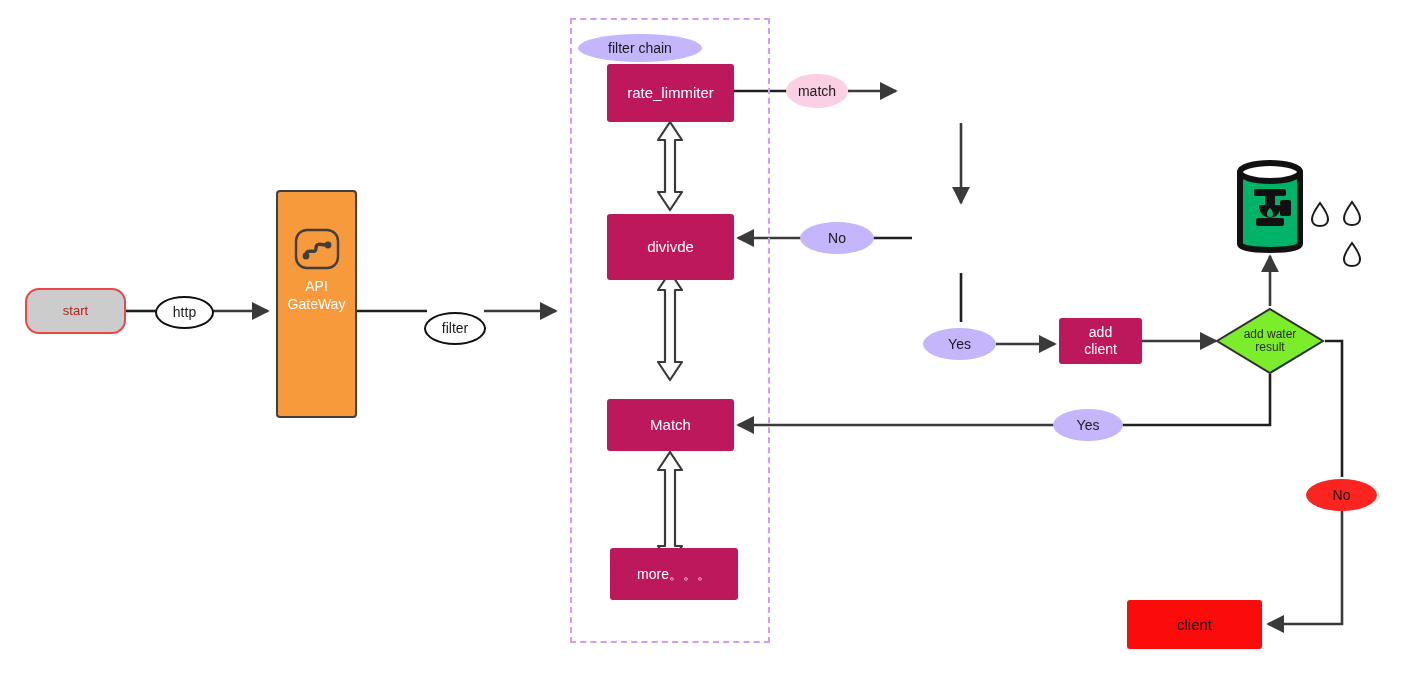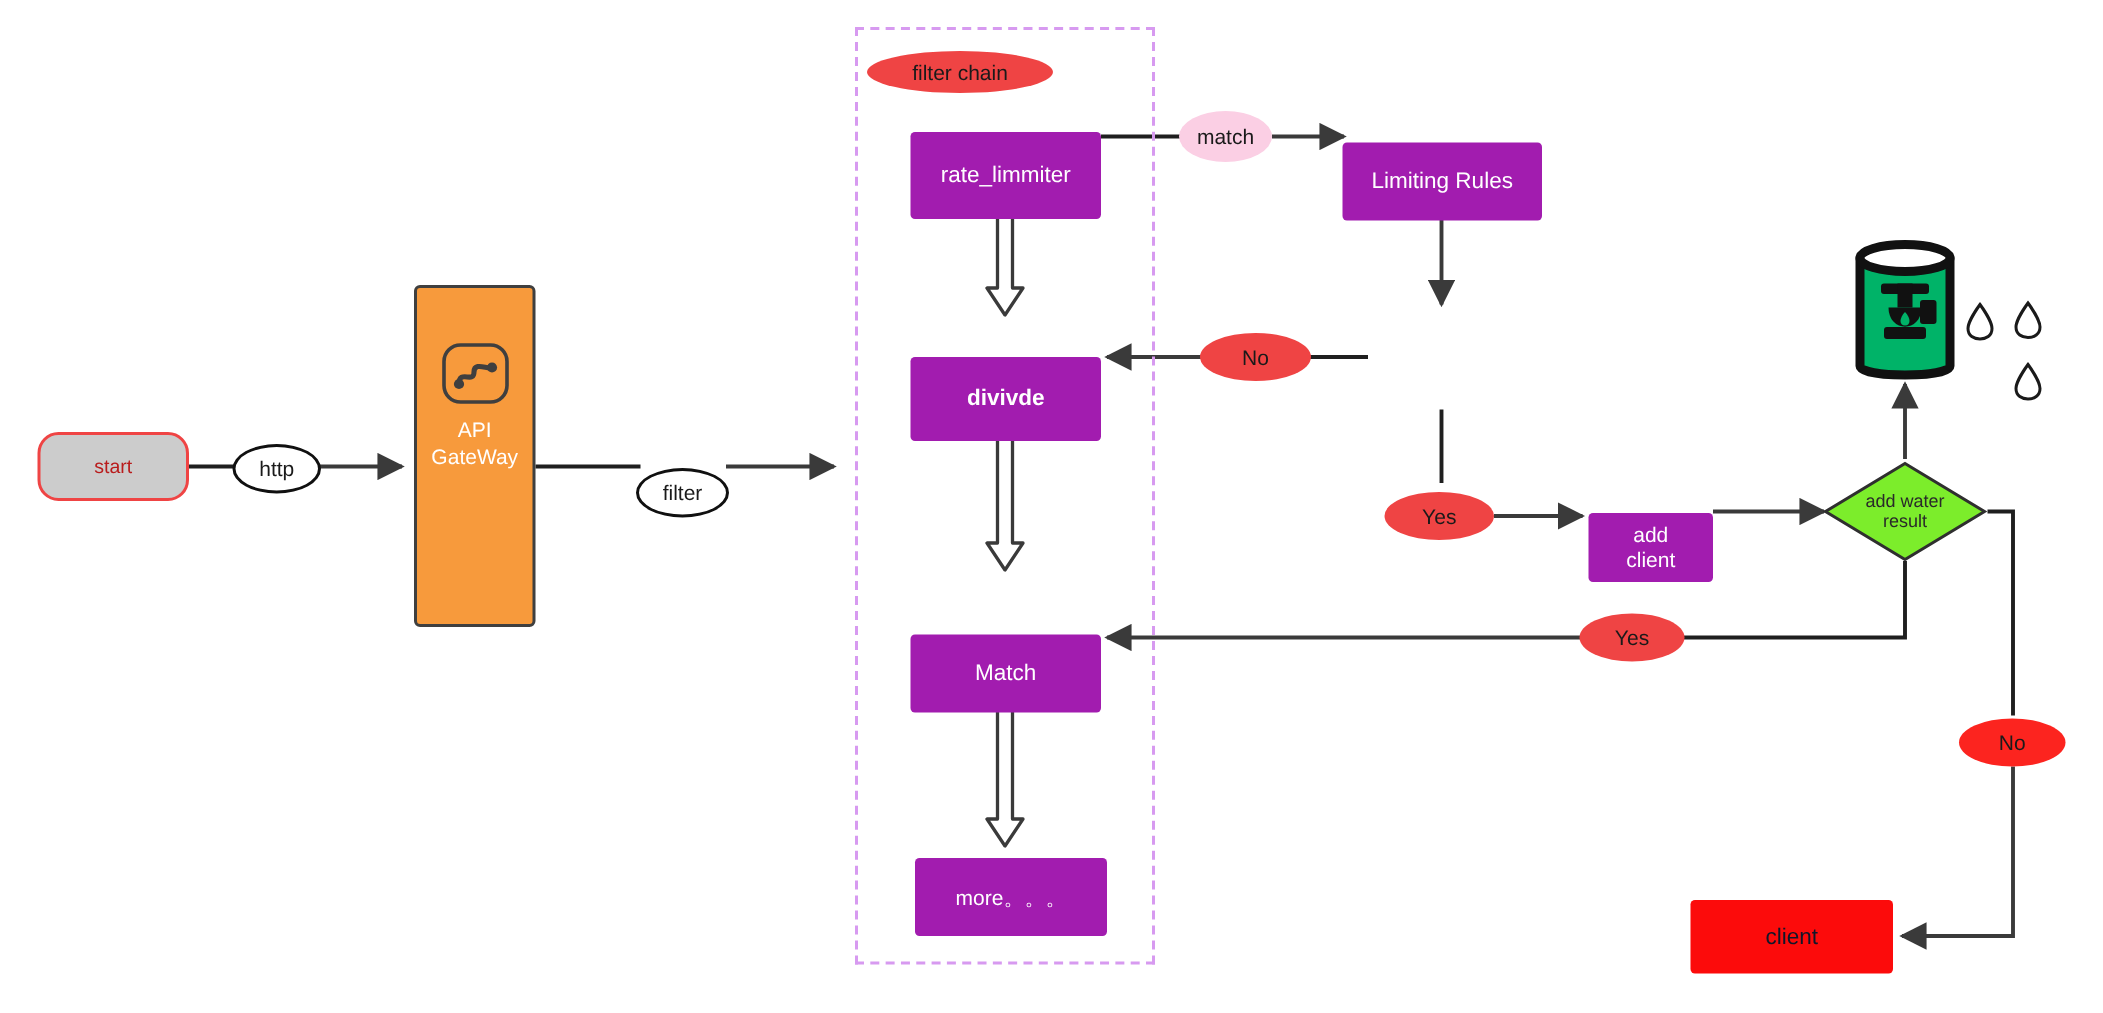--- a/index.html
+++ b/index.html
@@ -66,25 +66,24 @@
     line-height: 1.15;
   }
   .svc-icon {
     width: 50px;
     height: 46px;
     margin-bottom: 2px;
   }
 
   
   .process {
-    background: #a21caf;
+    background: #be185d;
     border-radius: 3px;
     color: #ffffff;
     font-size: 15px;
-    margin-top: 24px;
   }
   .process.small { font-size: 14px; }
 
   
   .danger-box {
     background: #fc0b0b;
     border-radius: 3px;
     color: #0f172a;
     font-size: 15px;
   }
@@ -93,21 +92,21 @@
   .ellipse {
     border-radius: 50%;
     font-size: 14px;
   }
   .ellipse.plain {
     background: #ffffff;
     border: 2px solid #101010;
     color: #1a1a1a;
   }
   .ellipse.pale-green {
-    background: #ef4444;
+    background: #c4b5fd;
     color: #1a1a1a;
   }
   .ellipse.pink {
     background: #fbcfe4;
     color: #1a1a1a;
   }
   .ellipse.red {
     background: #fc241f;
     color: #1a1a1a;
   }
@@ -206,29 +205,28 @@
       </svg>
     </span>
     <span class="svc-label">API</span>
     <span class="svc-label">GateWay</span>
   </div>
 
   <div class="node ellipse plain" style="left:424px; top:312px; width:62px; height:33px;">filter</div>
 
   <div class="node process" style="left:607px; top:64px; width:127px; height:58px;">rate_limmiter</div>
 
-  <div class="node process" style="left:607px; top:214px; width:127px; height:56px;font-weight:bold;">divivde</div>
+  <div class="node process" style="left:607px; top:214px; width:127px; height:66px;">divivde</div>
 
   <div class="node process" style="left:607px; top:399px; width:127px; height:52px;">Match</div>
 
   <div class="node process small" style="left:610px; top:548px; width:128px; height:52px;">more。。。</div>
 
   <div class="node ellipse pink" style="left:786px; top:74px; width:62px; height:34px;">match</div>
 
-  <div class="node process" style="left:895px; top:71px; width:133px; height:52px;">Limiting Rules</div>
 
 
   <div class="node ellipse pale-green" style="left:800px; top:222px; width:74px; height:32px;">No</div>
 
   <div class="node ellipse pale-green" style="left:923px; top:328px; width:73px; height:32px;">Yes</div>
 
   <div class="node process small" style="left:1059px; top:318px; width:83px; height:46px; white-space:pre-line;">add
 client</div>
 
   <div class="diamond-wrap" style="left:1215px; top:307px; width:110px; height:68px;">

